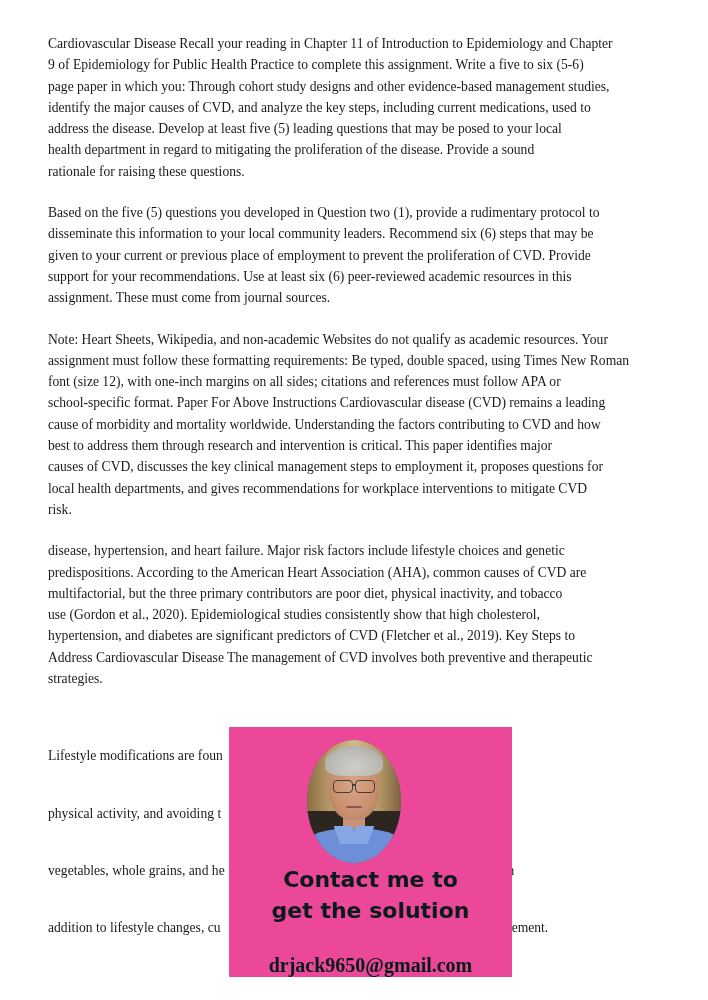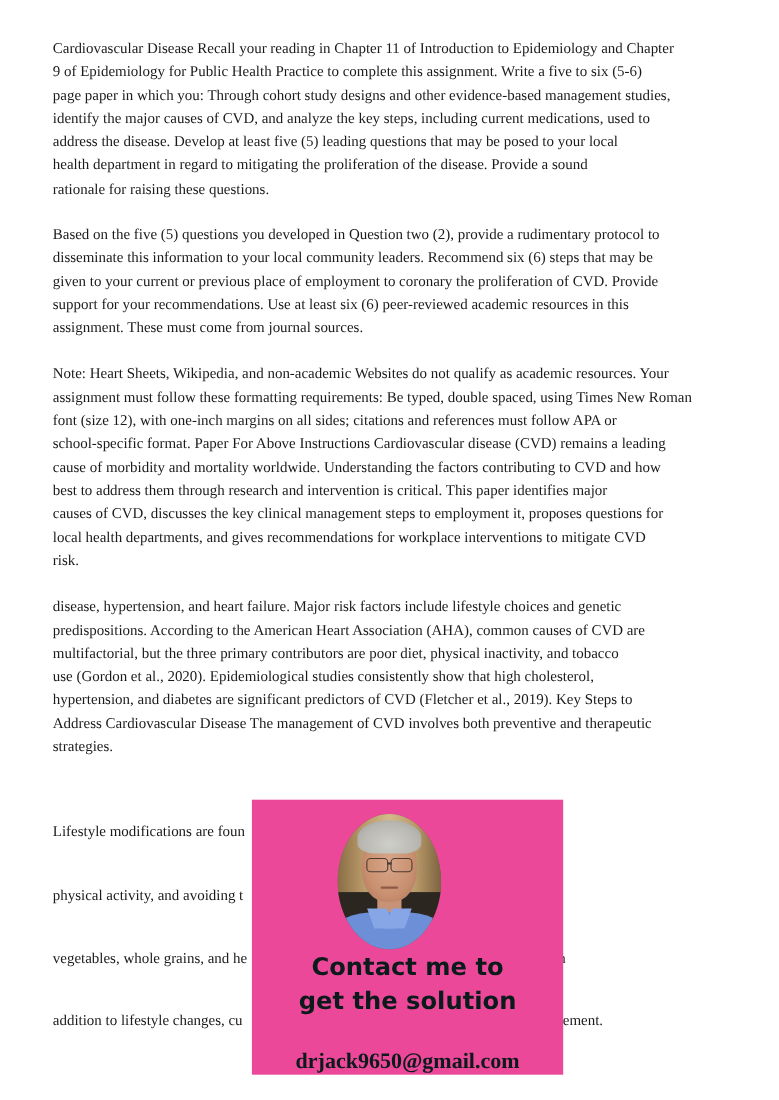--- a/index.html
+++ b/index.html
@@ -128,23 +128,23 @@
     <span class="line">Cardiovascular Disease Recall your reading in Chapter 11 of Introduction to Epidemiology and Chapter</span>
     <span class="line">9 of Epidemiology for Public Health Practice to complete this assignment. Write a five to six (5-6)</span>
     <span class="line">page paper in which you: Through cohort study designs and other evidence-based management studies,</span>
     <span class="line">identify the major causes of CVD, and analyze the key steps, including current medications, used to</span>
     <span class="line">address the disease. Develop at least five (5) leading questions that may be posed to your local</span>
     <span class="line">health department in regard to mitigating the proliferation of the disease. Provide a sound</span>
     <span class="line">rationale for raising these questions.</span>
   </div>
 
   <div class="para">
-    <span class="line">Based on the five (5) questions you developed in Question two (2), provide a rudimentary protocol to</span>
+    <span class="line">Based on the five (5) questions you developed in Question two (1), provide a rudimentary protocol to</span>
     <span class="line">disseminate this information to your local community leaders. Recommend six (6) steps that may be</span>
-    <span class="line">given to your current or previous place of employment to coronary the proliferation of CVD. Provide</span>
+    <span class="line">given to your current or previous place of employment to prevent the proliferation of CVD. Provide</span>
     <span class="line">support for your recommendations. Use at least six (6) peer-reviewed academic resources in this</span>
     <span class="line">assignment. These must come from journal sources.</span>
   </div>
 
   <div class="para">
     <span class="line">Note: Heart Sheets, Wikipedia, and non-academic Websites do not qualify as academic resources. Your</span>
     <span class="line">assignment must follow these formatting requirements: Be typed, double spaced, using Times New Roman</span>
     <span class="line">font (size 12), with one-inch margins on all sides; citations and references must follow APA or</span>
     <span class="line">school-specific format. Paper For Above Instructions Cardiovascular disease (CVD) remains a leading</span>
     <span class="line">cause of morbidity and mortality worldwide. Understanding the factors contributing to CVD and how</span>

